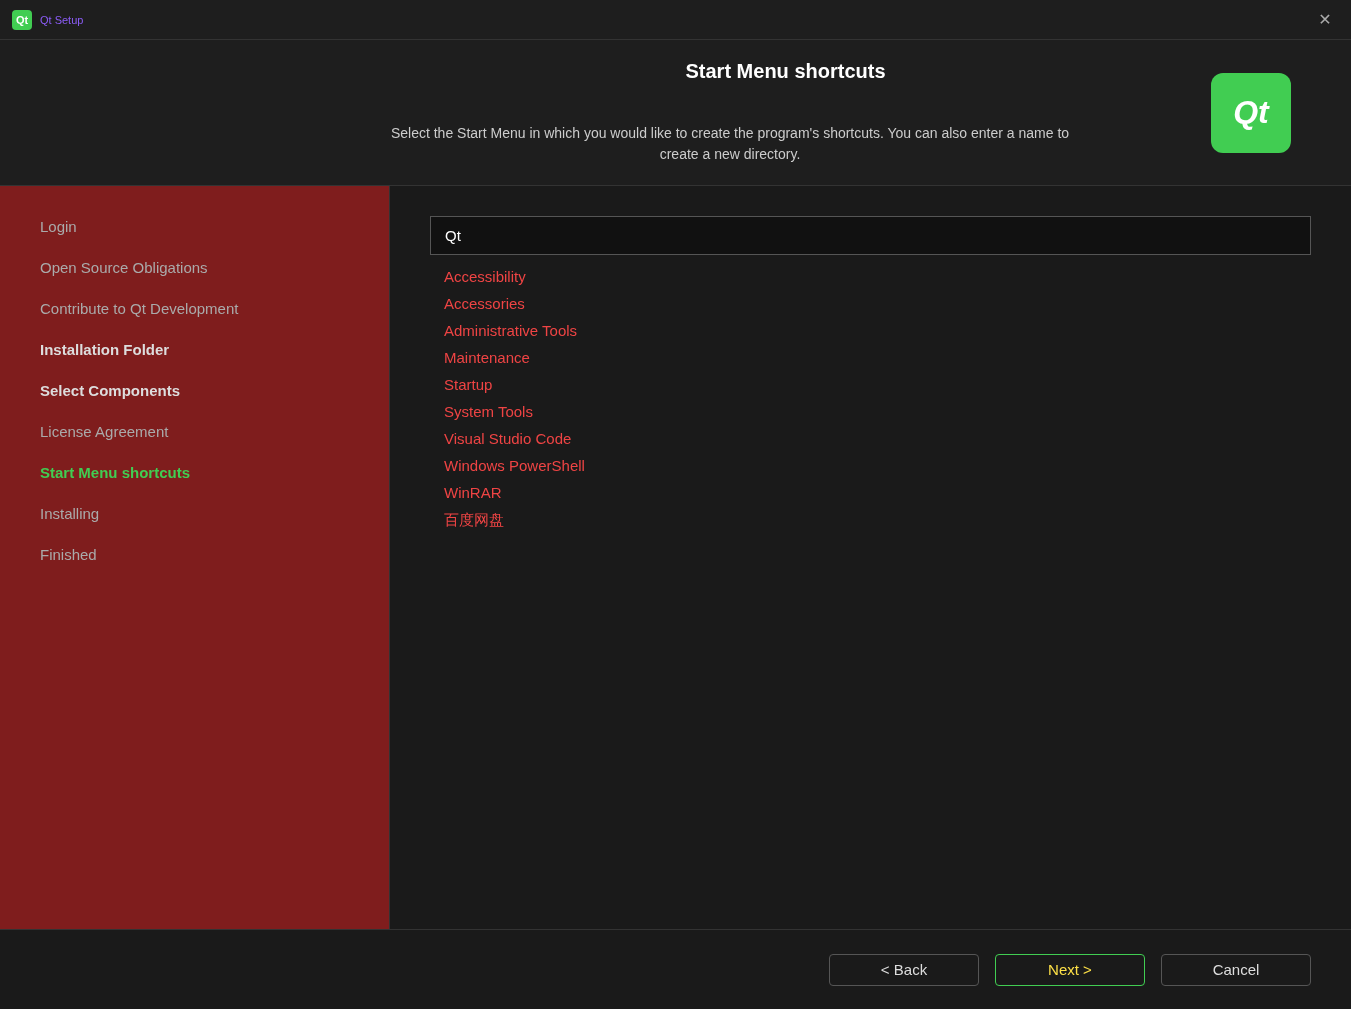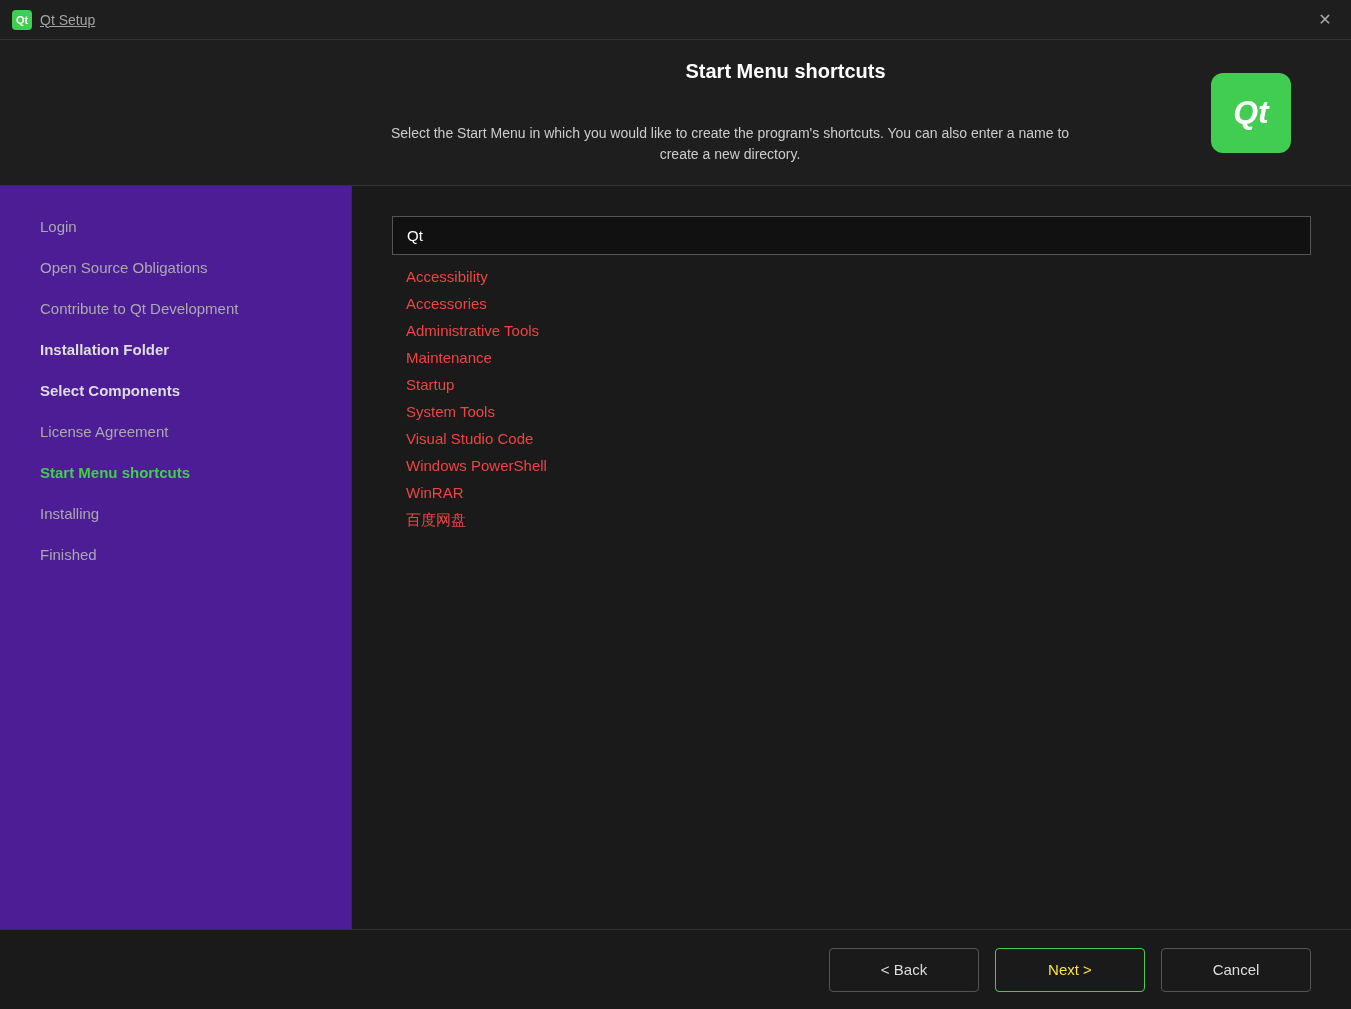--- a/index.html
+++ b/index.html
@@ -39,23 +39,22 @@
       border-radius: 4px;
       display: flex;
       align-items: center;
       justify-content: center;
       font-size: 11px;
       font-weight: bold;
       color: white;
     }
 
     .title-bar-title {
-      color: #a3a3a3;
-      font-size: 14px;
-      text-decoration: underline;
+      color: #8b5cf6;
+      font-size: 11px;
     }
 
     .close-btn {
       width: 28px;
       height: 28px;
       display: flex;
       align-items: center;
       justify-content: center;
       cursor: pointer;
       border-radius: 4px;
@@ -116,22 +115,22 @@
 
     
     .main {
       display: flex;
       flex: 1;
       overflow: hidden;
     }
 
     
     .sidebar {
-      width: 352px;
-      background: #4c1d95;
+      width: 390px;
+      background: #7f1d1d;
       border-right: 1px solid #333;
       padding: 20px 0;
       flex-shrink: 0;
       overflow-y: auto;
     }
 
     .sidebar-item {
       padding: 12px 40px;
       color: #aaa;
       font-size: 15px;
@@ -188,21 +187,21 @@
       border-top: 1px solid #333;
       display: flex;
       align-items: center;
       justify-content: flex-end;
       padding: 0 40px;
       gap: 16px;
       flex-shrink: 0;
     }
 
     .btn {
-      height: 44px;
+      height: 32px;
       min-width: 150px;
       border: 1px solid #555;
       background: transparent;
       color: #ddd;
       font-size: 15px;
       cursor: pointer;
       border-radius: 4px;
       padding: 0 24px;
     }
 

